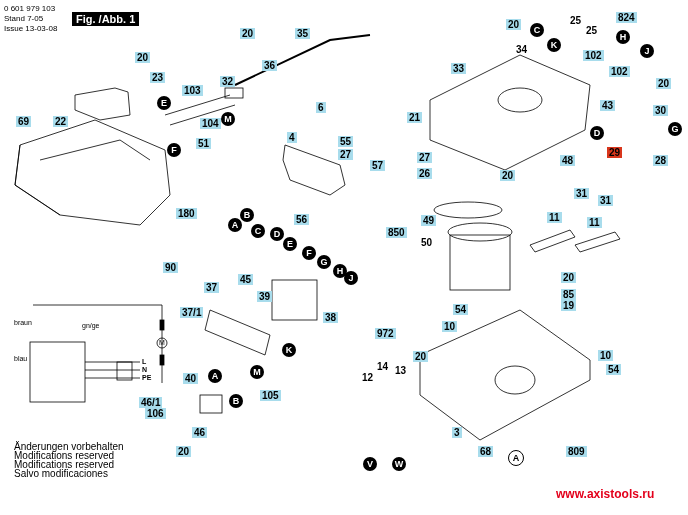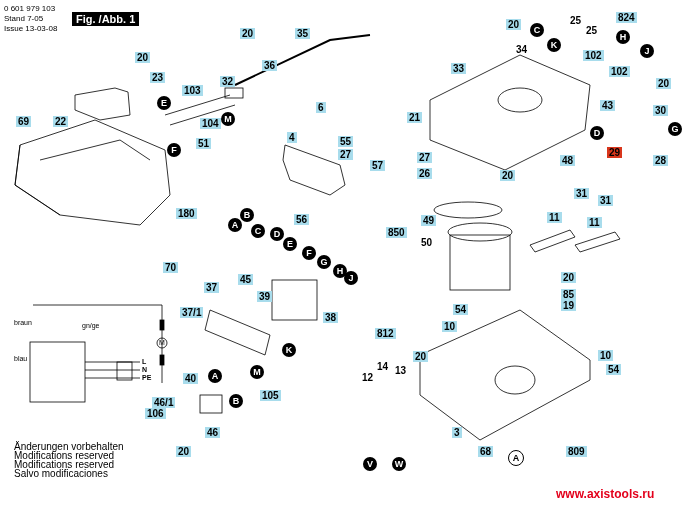--- a/index.html
+++ b/index.html
@@ -122,40 +122,40 @@
 <span class="plain" style="left:421px;top:237px">50</span>
 <span class="lbl" style="left:547px;top:212px">11</span>
 <span class="lbl" style="left:587px;top:217px">11</span>
 <span class="lbl" style="left:561px;top:272px">20</span>
 <span class="lbl" style="left:561px;top:289px">85</span>
 <span class="lbl" style="left:561px;top:300px">19</span>
 <span class="lbl" style="left:453px;top:304px">54</span>
 <span class="lbl" style="left:442px;top:321px">10</span>
 <span class="lbl" style="left:598px;top:350px">10</span>
 <span class="lbl" style="left:606px;top:364px">54</span>
-<span class="lbl" style="left:375px;top:328px">812</span>
+<span class="lbl" style="left:375px;top:328px">972</span>
 <span class="plain" style="left:362px;top:372px">12</span>
 <span class="plain" style="left:377px;top:361px">14</span>
 <span class="plain" style="left:395px;top:365px">13</span>
 <span class="lbl" style="left:413px;top:351px">20</span>
 <span class="lbl" style="left:452px;top:427px">3</span>
 <span class="lbl" style="left:478px;top:446px">68</span>
 <span class="lbl" style="left:566px;top:446px">809</span>
 
-<span class="lbl" style="left:163px;top:262px">70</span>
+<span class="lbl" style="left:163px;top:262px">90</span>
 <span class="lbl" style="left:238px;top:274px">45</span>
 <span class="lbl" style="left:204px;top:282px">37</span>
 <span class="lbl" style="left:257px;top:291px">39</span>
 <span class="lbl" style="left:323px;top:312px">38</span>
 <span class="lbl" style="left:180px;top:307px">37/1</span>
 <span class="lbl" style="left:183px;top:373px">40</span>
 <span class="lbl" style="left:260px;top:390px">105</span>
-<span class="lbl" style="left:152px;top:397px">46/1</span>
+<span class="lbl" style="left:139px;top:397px">46/1</span>
 <span class="lbl" style="left:145px;top:408px">106</span>
-<span class="lbl" style="left:205px;top:427px">46</span>
+<span class="lbl" style="left:192px;top:427px">46</span>
 <span class="lbl" style="left:176px;top:446px">20</span>
 
 <span class="circ" style="left:157px;top:96px">E</span>
 <span class="circ" style="left:167px;top:143px">F</span>
 <span class="circ" style="left:221px;top:112px">M</span>
 <span class="circ" style="left:530px;top:23px">C</span>
 <span class="circ" style="left:547px;top:38px">K</span>
 <span class="circ" style="left:616px;top:30px">H</span>
 <span class="circ" style="left:640px;top:44px">J</span>
 <span class="circ" style="left:590px;top:126px">D</span>

